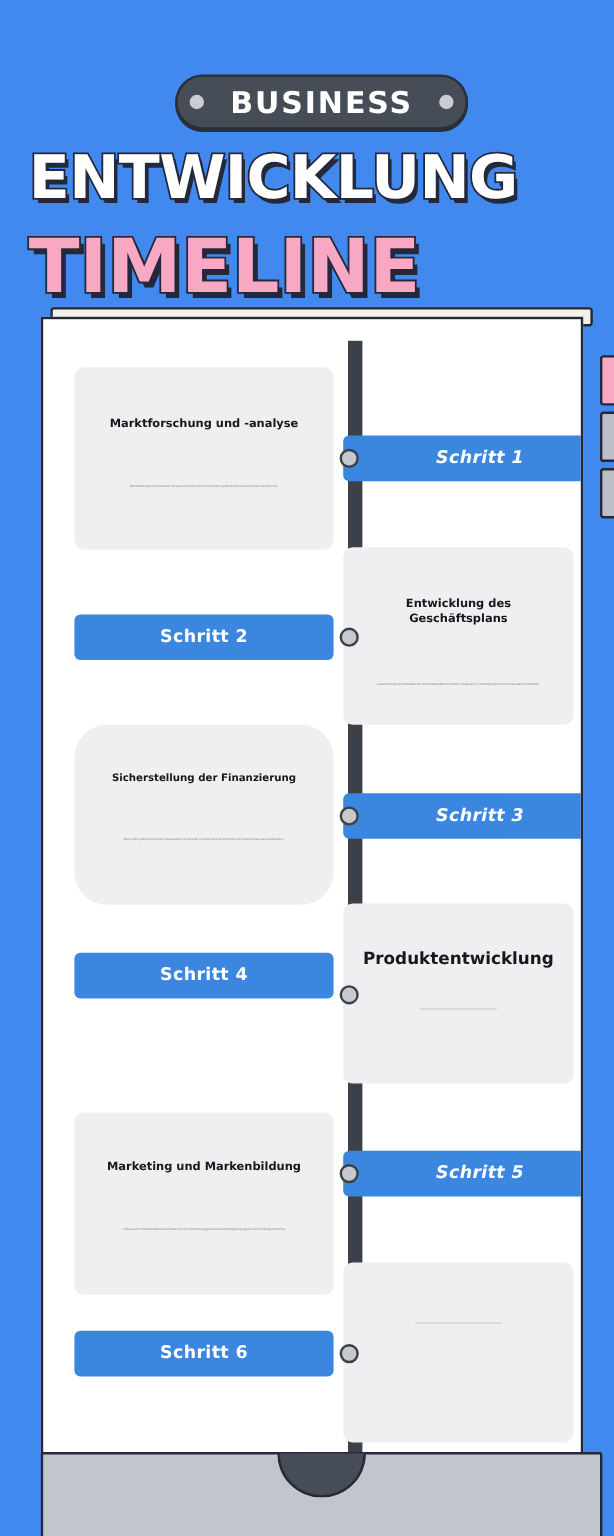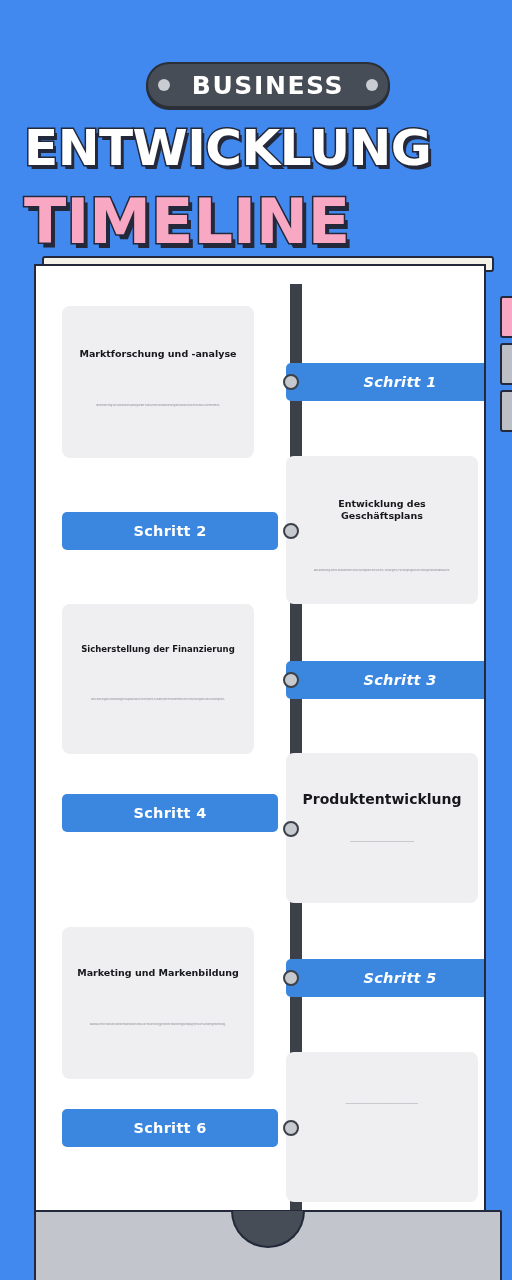--- a/index.html
+++ b/index.html
@@ -93,21 +93,21 @@
     width:15px; height:15px; border-radius:50%;
     background:#c6c9ce; border:2.5px solid #3b4049;
   }
 
   .card {
     position:absolute;
     background:#efeef0; border-radius:8px;
     display:flex; flex-direction:column;
     align-items:center; justify-content:flex-start;
   }
-  .card.left  { left:26px;  width:192px; }
+  .card.left  { left:26px;  width:216px; }
   .card.right { left:250px; width:192px; }
 
   .card-title {
     font-family:"DejaVu Sans", sans-serif;
     font-weight:bold; color:#17181b;
     text-align:center; line-height:1.25;
     padding:0 8px;
   }
   .card-body {
     color:#8e9096; text-align:center;
@@ -159,21 +159,21 @@
           <div class="card-body" style="font-size: 2.6px; margin-top: 43.65px;">Identifizierung von Zielmarkten, Analyse der Konkurrenz und Bewertung der Marktchancen fur das Unternehmen.</div>
         </div>
         <div class="step right" style="top: 97px;">Schritt 1</div>
         <div class="node" style="top: 116px;"></div>
         <div class="card right" style="top: 190px; height: 148px;">
           <div class="card-title" style="font-size: 9.5px; margin-top: 36px;">Entwicklung des Geschäftsplans</div>
           <div class="card-body" style="font-size: 2.8px; margin-top: 47.65px;">Ausarbeitung eines detaillierten Geschaftsplans mit Zielen, Strategien, Finanzprognosen und operativen Ablaufen.</div>
         </div>
         <div class="step left" style="top: 246px;">Schritt 2</div>
         <div class="node" style="top: 265px;"></div>
-        <div class="card left" style="top: 338px; height: 150px;">
+        <div class="card left" style="top: 338px; height: 150px; border-radius: 27px;">
           <div class="card-title" style="font-size: 8.5px; margin-top: 34px;">Sicherstellung der Finanzierung</div>
           <div class="card-body" style="font-size: 2.6px; margin-top: 42.95px;">Beschaffung des notwendigen Kapitals durch Investoren, Kredite oder Foerdermittel zur Umsetzung des Geschaeftsplans.</div>
         </div>
         <div class="step right" style="top: 395px;">Schritt 3</div>
         <div class="node" style="top: 414px;"></div>
         <div class="card right" style="top: 487px; height: 150px;">
           <div class="card-title" style="font-size: 14px; margin-top: 32px;">Produktentwicklung</div>
           <div class="card-body" style="font-size: 5px; margin-top: 27.8px;">_______________________</div>
         </div>
         <div class="step left" style="top: 528px;">Schritt 4</div>

